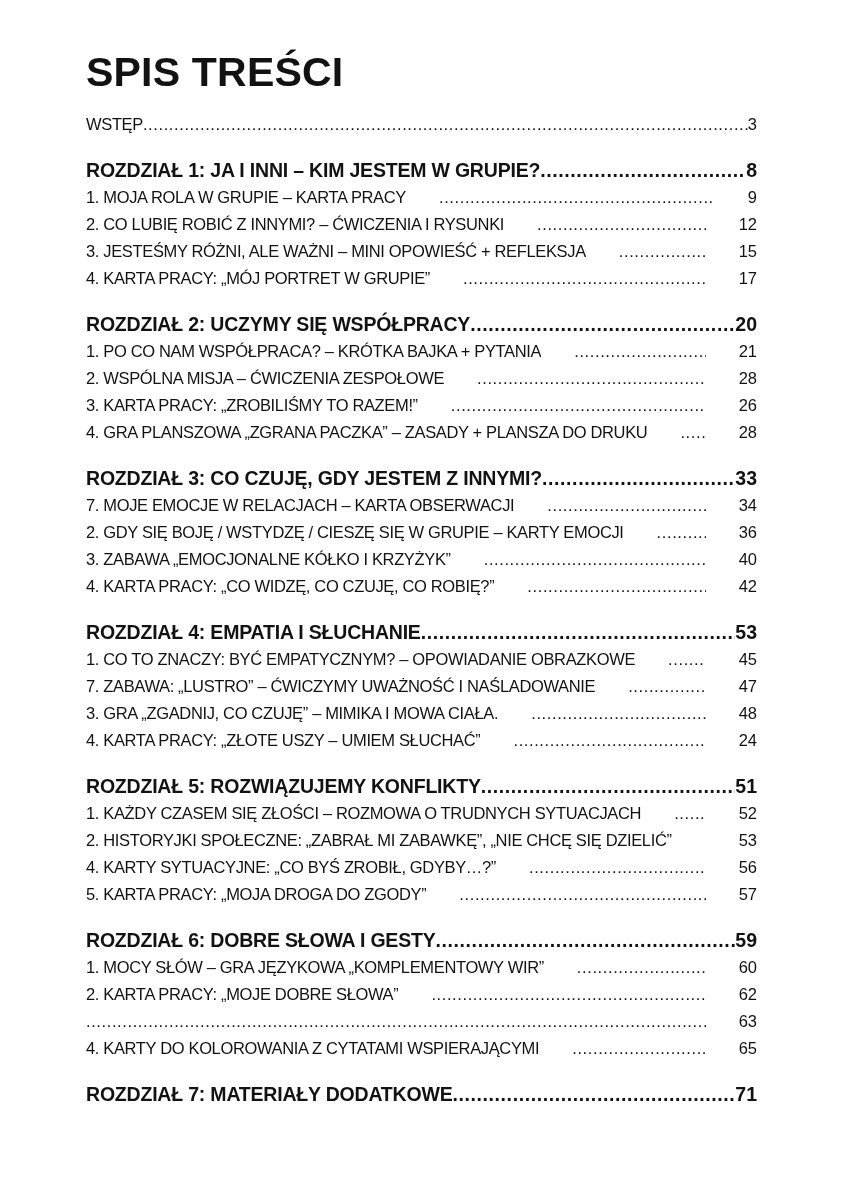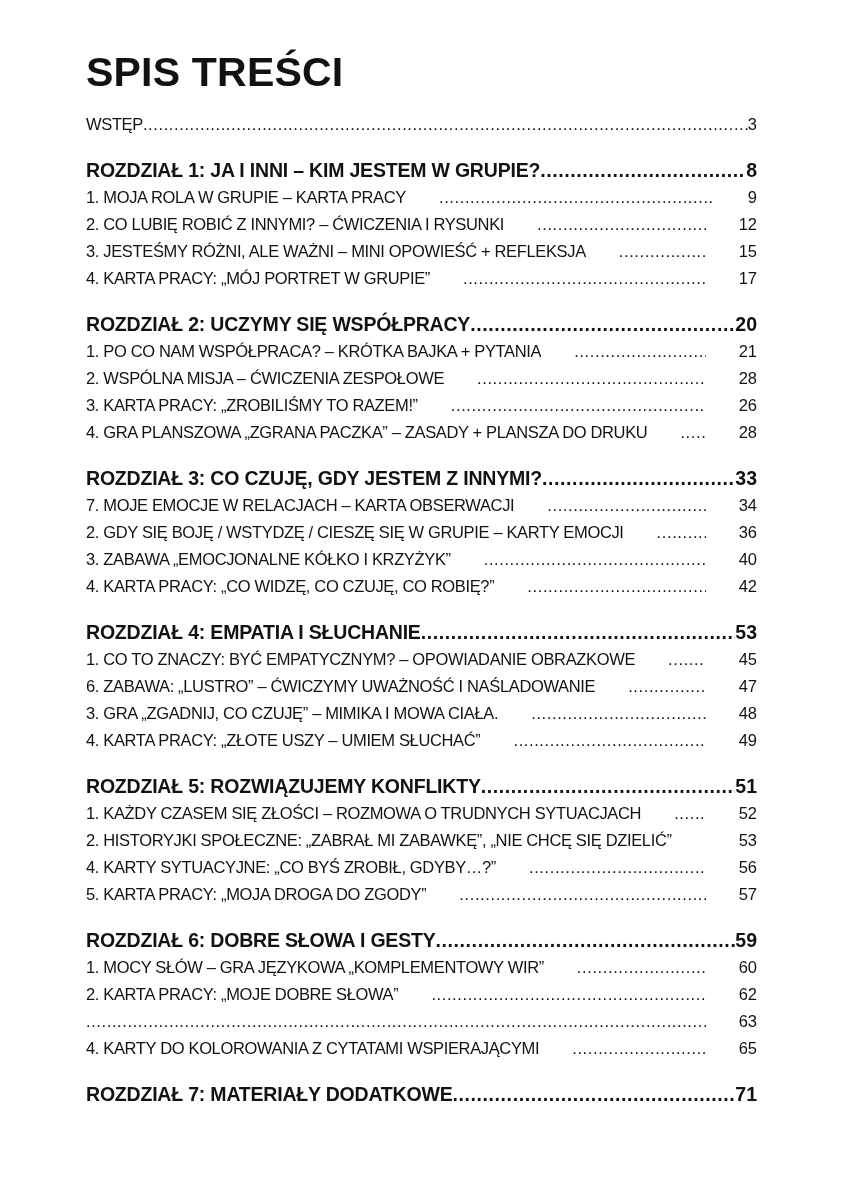--- a/index.html
+++ b/index.html
@@ -194,35 +194,35 @@
       <span class="pagenum">53</span>
     </div>
     <div class="items">
   <div class="row item-row">
     <span class="label">1. CO TO ZNACZY: BYĆ EMPATYCZNYM? – OPOWIADANIE OBRAZKOWE</span>
     <span class="dots"></span>
     <span class="pagenum">45</span>
   </div>
 
   <div class="row item-row">
-    <span class="label">6. ZABAWA: „LUSTRO” – ĆWICZYMY UWAŻNOŚĆ I NAŚLADOWANIE</span>
+    <span class="label">7. ZABAWA: „LUSTRO” – ĆWICZYMY UWAŻNOŚĆ I NAŚLADOWANIE</span>
     <span class="dots"></span>
     <span class="pagenum">47</span>
   </div>
 
   <div class="row item-row">
     <span class="label">3. GRA „ZGADNIJ, CO CZUJĘ” – MIMIKA I MOWA CIAŁA. </span>
     <span class="dots"></span>
     <span class="pagenum">48</span>
   </div>
 
   <div class="row item-row">
     <span class="label">4. KARTA PRACY: „ZŁOTE USZY – UMIEM SŁUCHAĆ”</span>
     <span class="dots"></span>
-    <span class="pagenum">49</span>
+    <span class="pagenum">24</span>
   </div>
 </div>
   </section>
 
   <section class="chapter">
     <div class="row chapter-row">
       <span class="label">ROZDZIAŁ 5: ROZWIĄZUJEMY KONFLIKTY</span>
       <span class="dots"></span>
       <span class="pagenum">51</span>
     </div>

